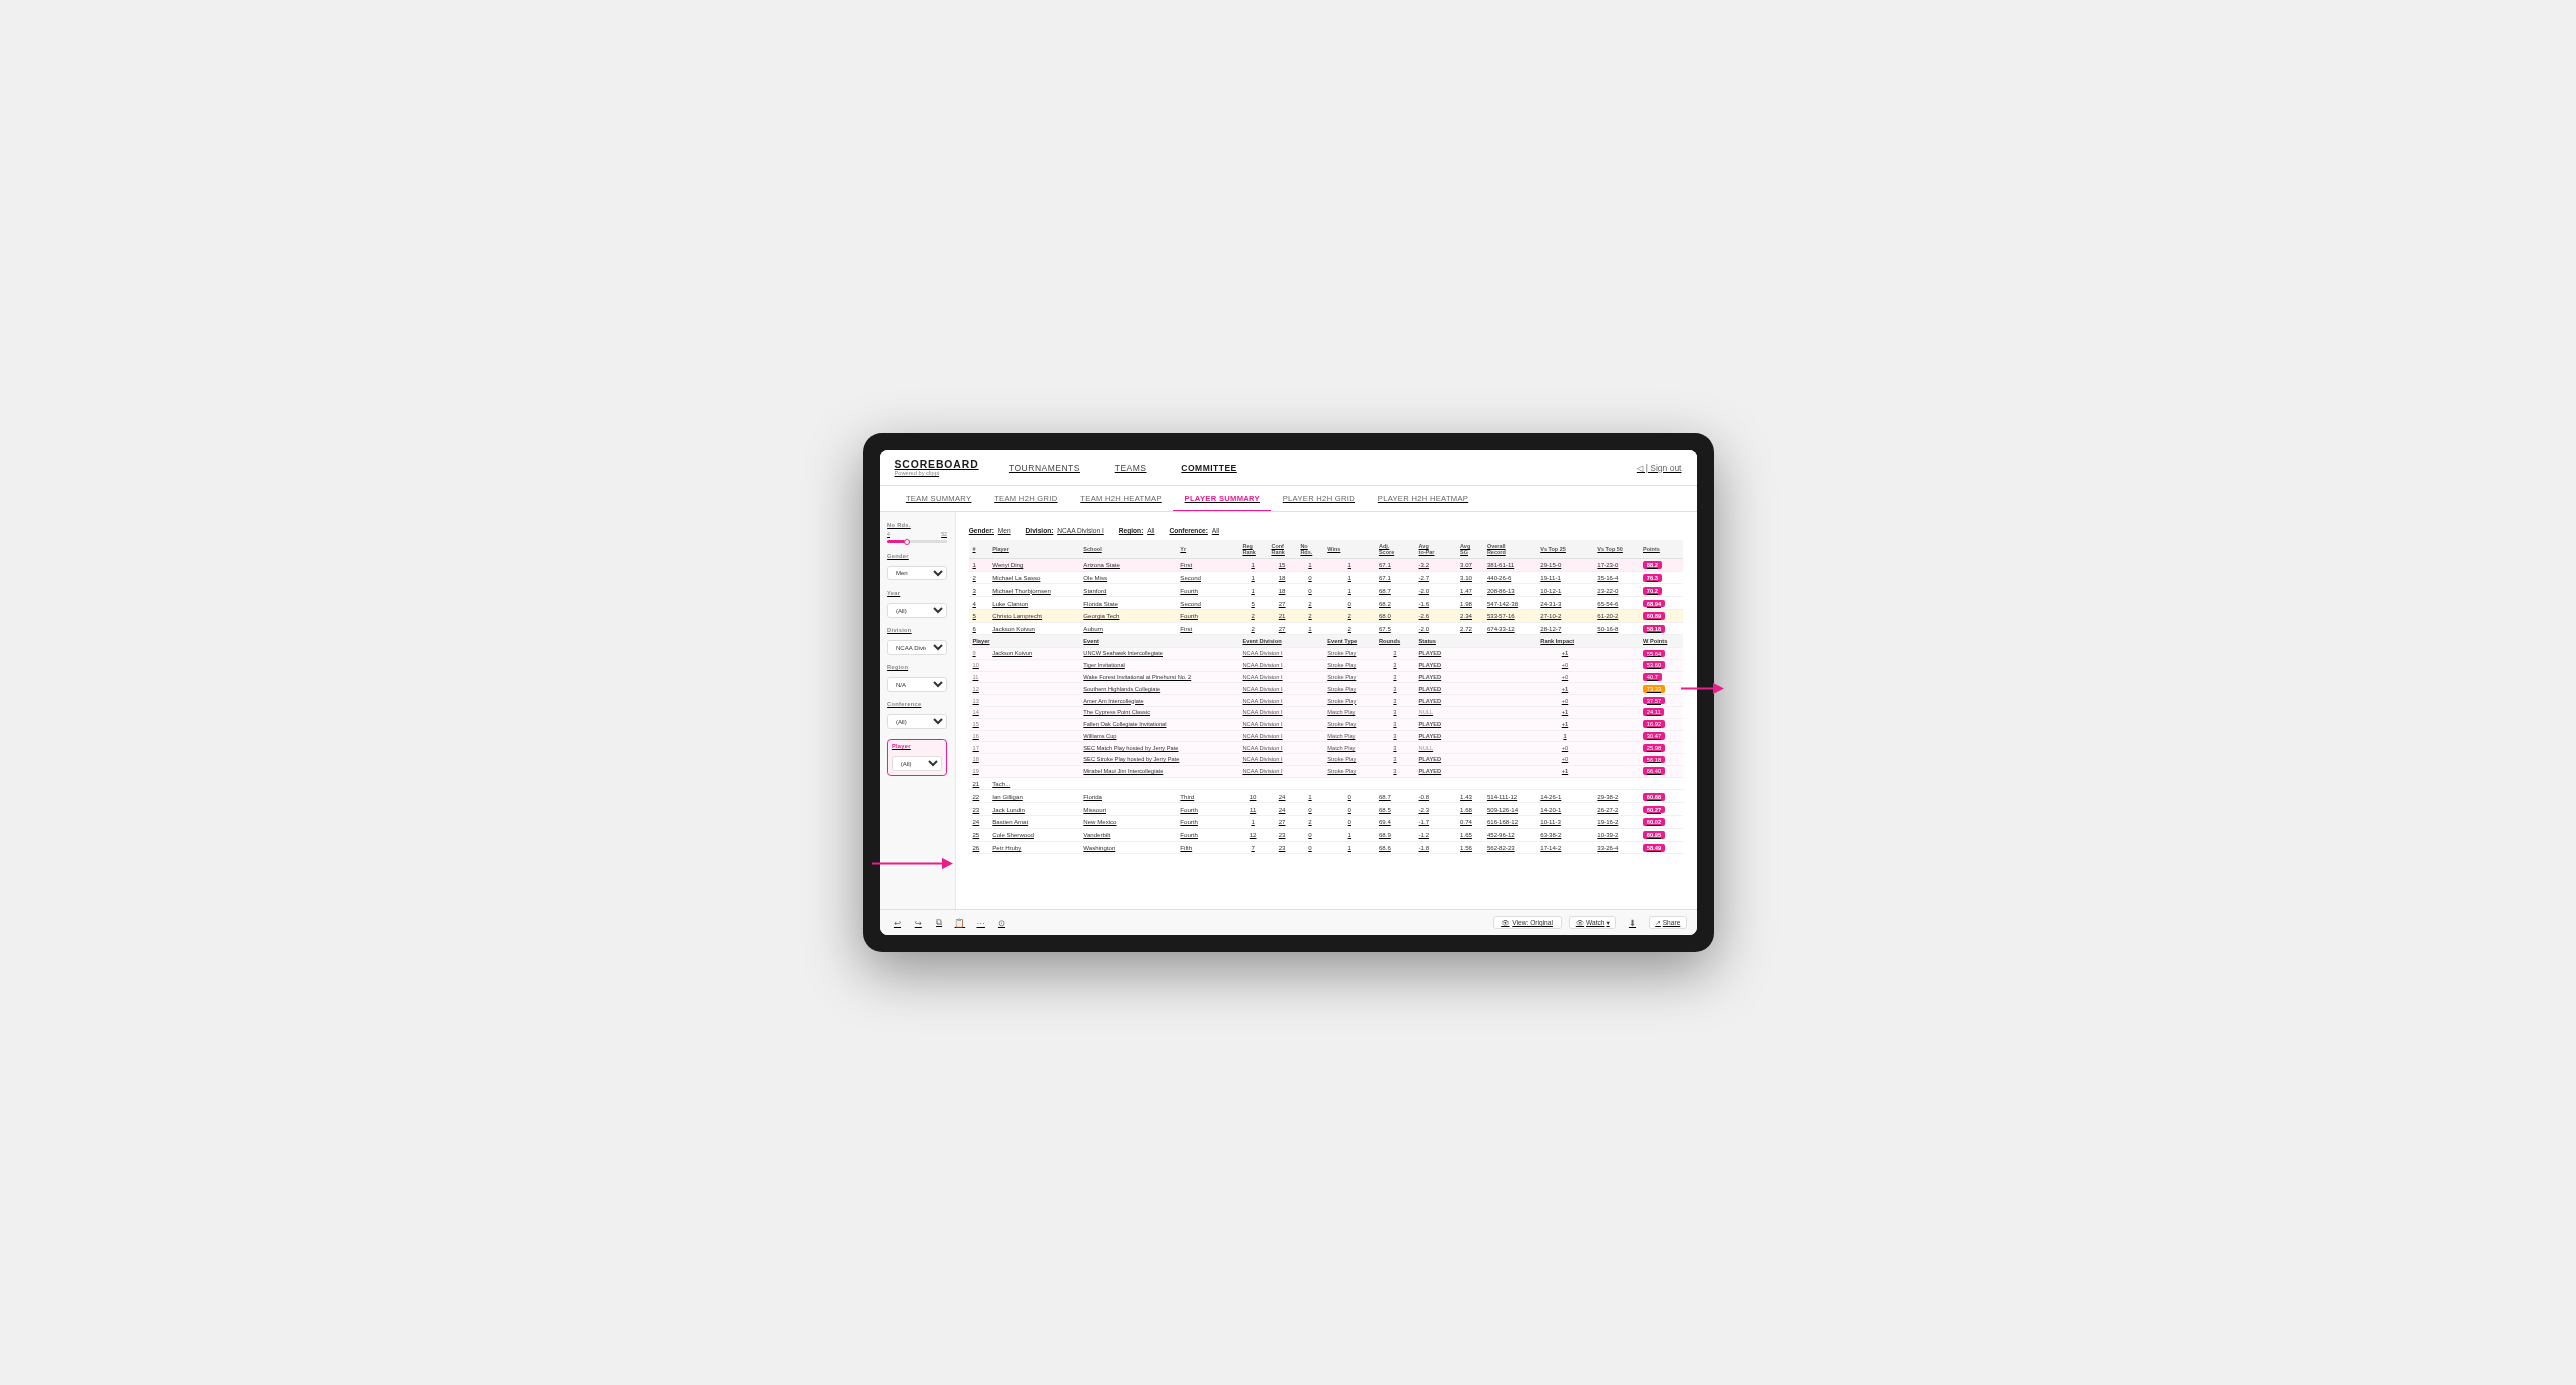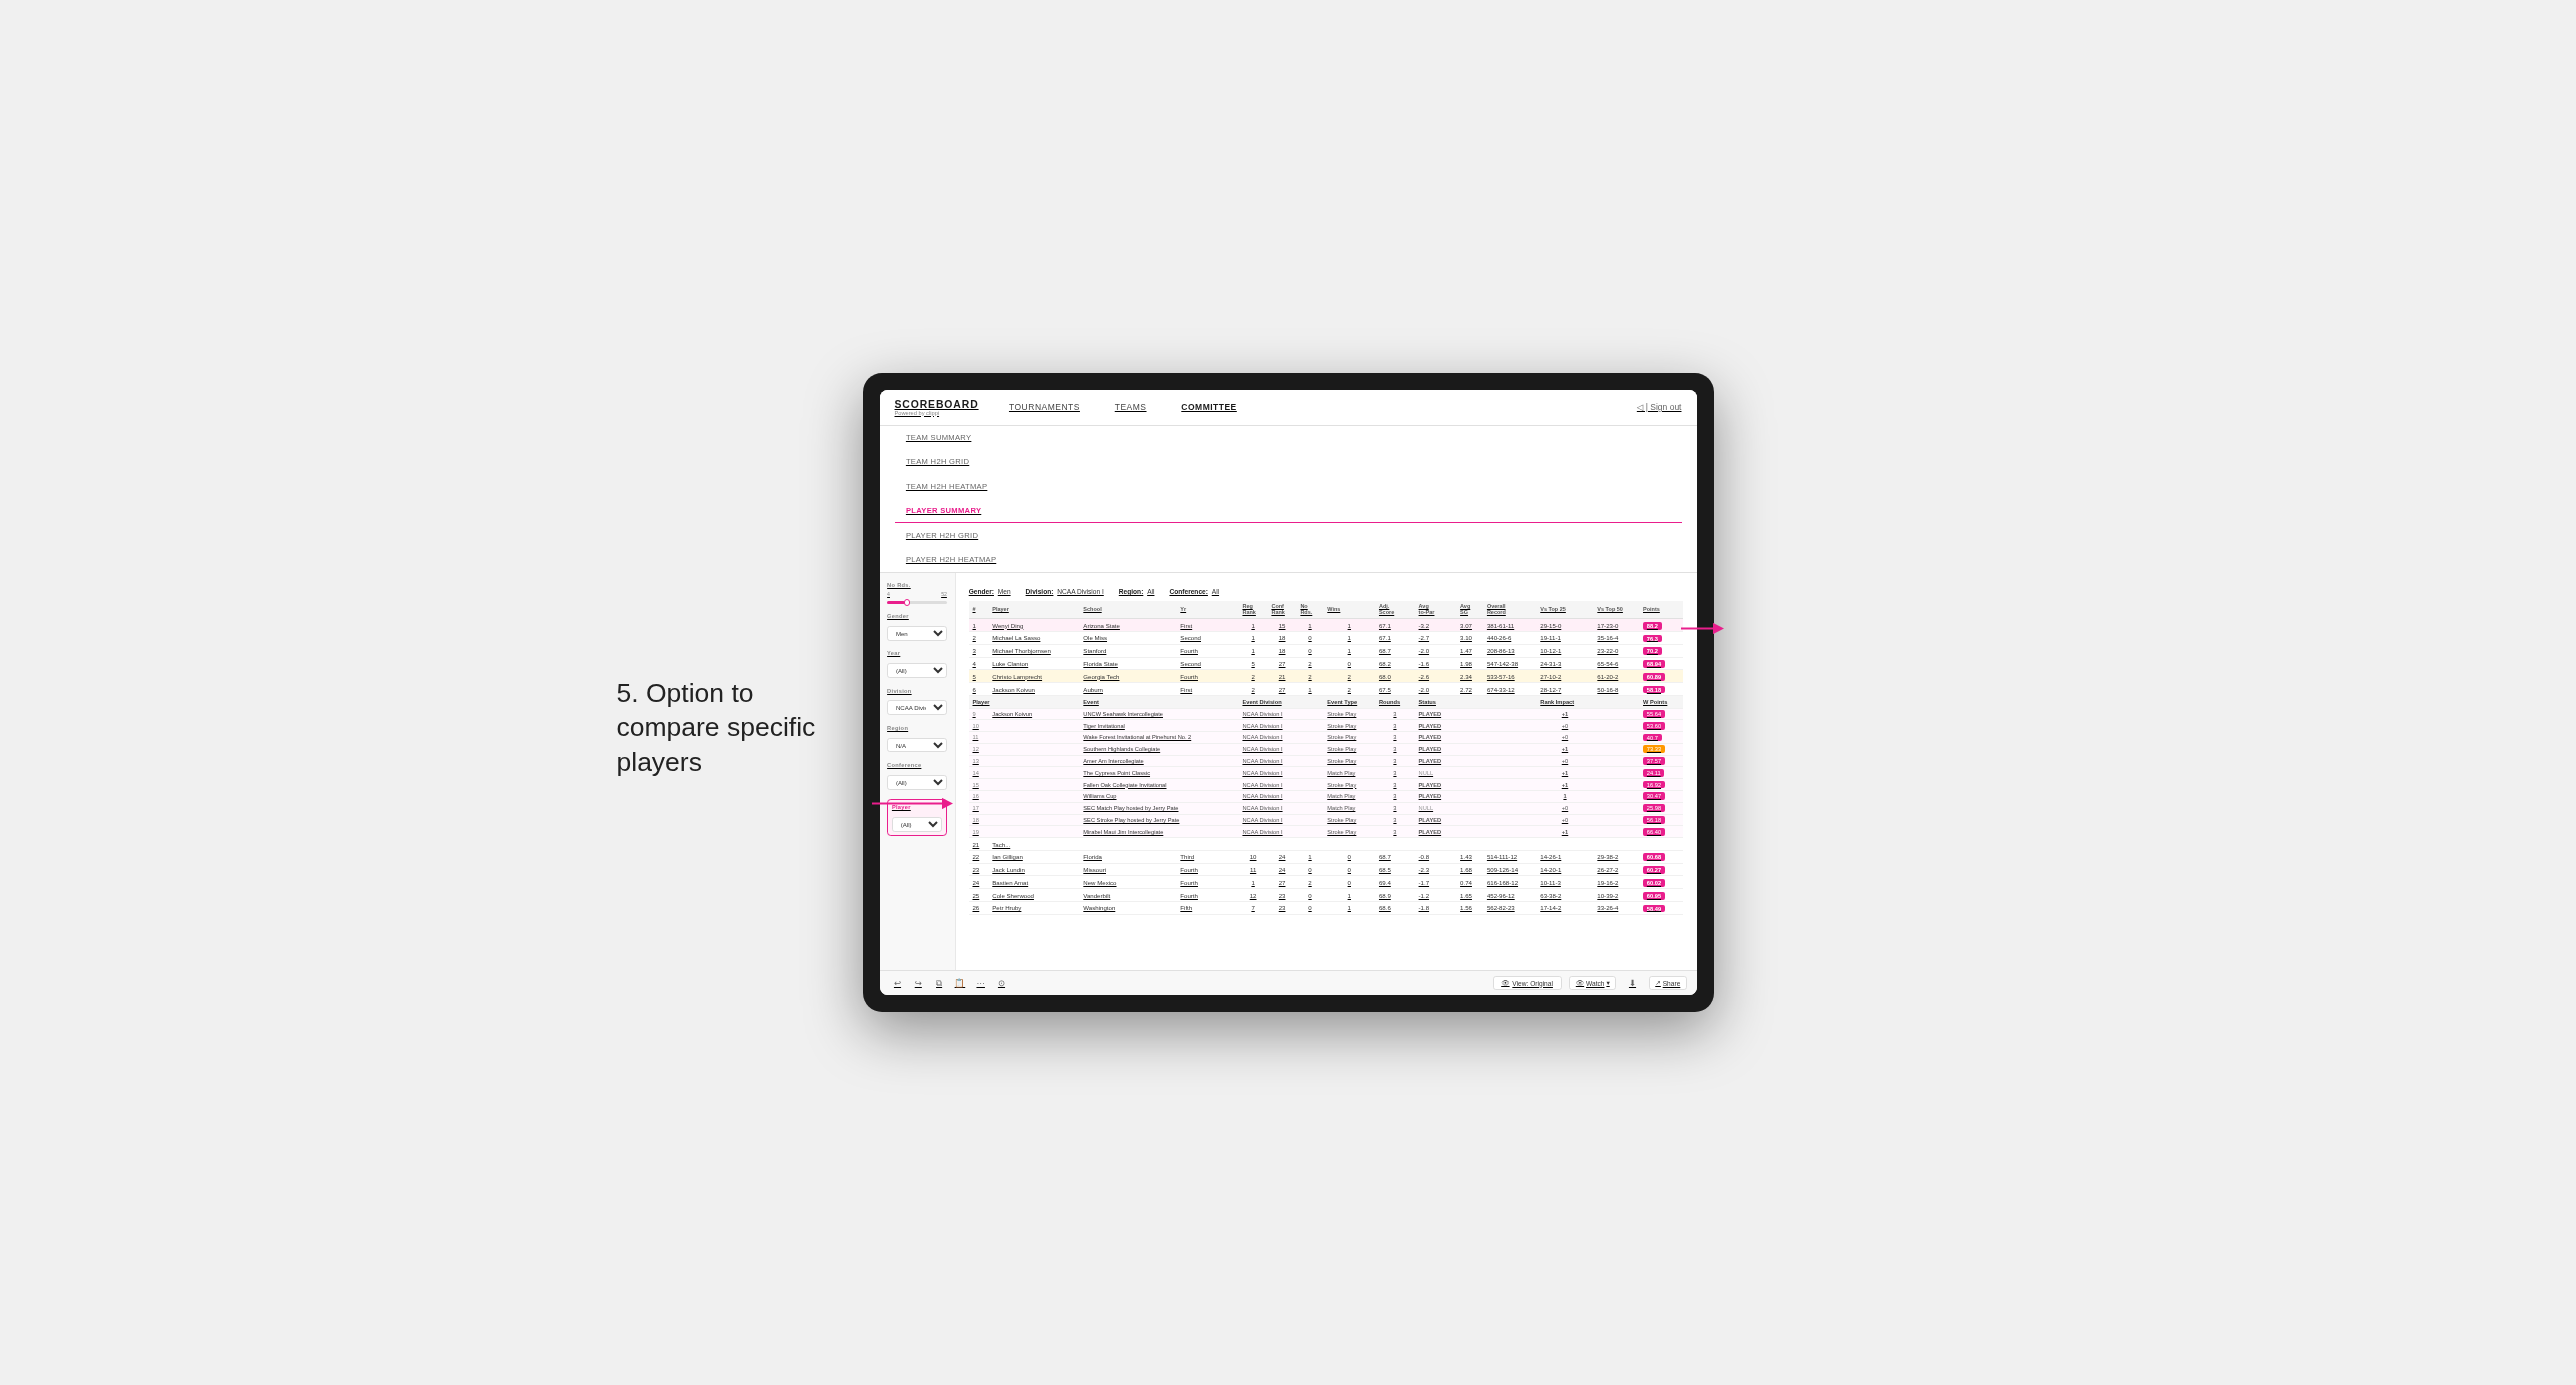--- a/index.html
+++ b/index.html
@@ -116,21 +116,20 @@
       color: #666;
     }
 
     
     .sub-nav {
       background: #fff;
       border-bottom: 0.9px solid #e0e0e0;
       display: flex;
       padding: 0 15px;
       gap: 0;
-      flex-direction: column;
     }
 
     .sub-nav-item {
       padding: 7.6px 11.4px;
       font-size: 7.6px;
       color: #666;
       cursor: pointer;
       letter-spacing: 0.3px;
     }
 
@@ -402,23 +401,20 @@
     .table-header-row th {
       font-size: 5.5px;
     }
   </style>
 </head>
 <body>
 
 <div class="outer-container">
 
 
-  <div class="annotation-left">
-    <span>5. Option to compare specific players</span>
-  </div>
 
   <svg class="annotation-svg" style="position:absolute;right:-14px;top:246px;width:47px;height:19px;overflow:visible;" viewBox="0 0 50 20" width="47" height="19">
     <defs>
         <marker id="arrowR" markerWidth="6" markerHeight="6" refX="3" refY="3" orient="auto">
           <path d="M0,0 L6,3 L0,6 Z" fill="#e91e8c"></path>
         </marker>
       </defs>
     <line x1="0" y1="10" x2="40" y2="10" stroke="#e91e8c" stroke-width="2" marker-end="url(#arrowR)"></line>
   </svg>
 

